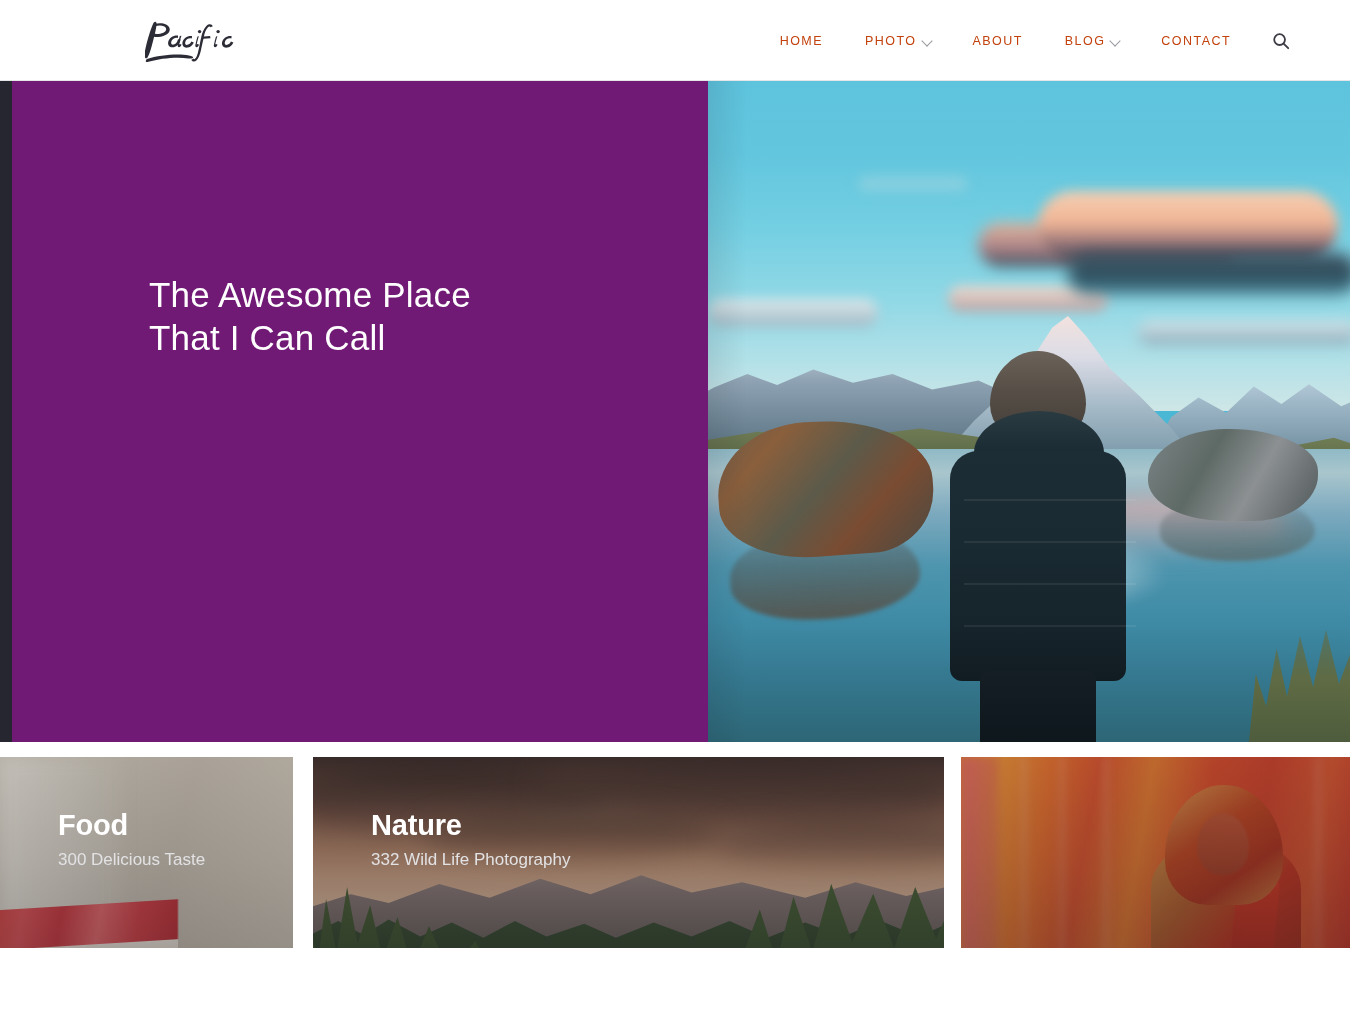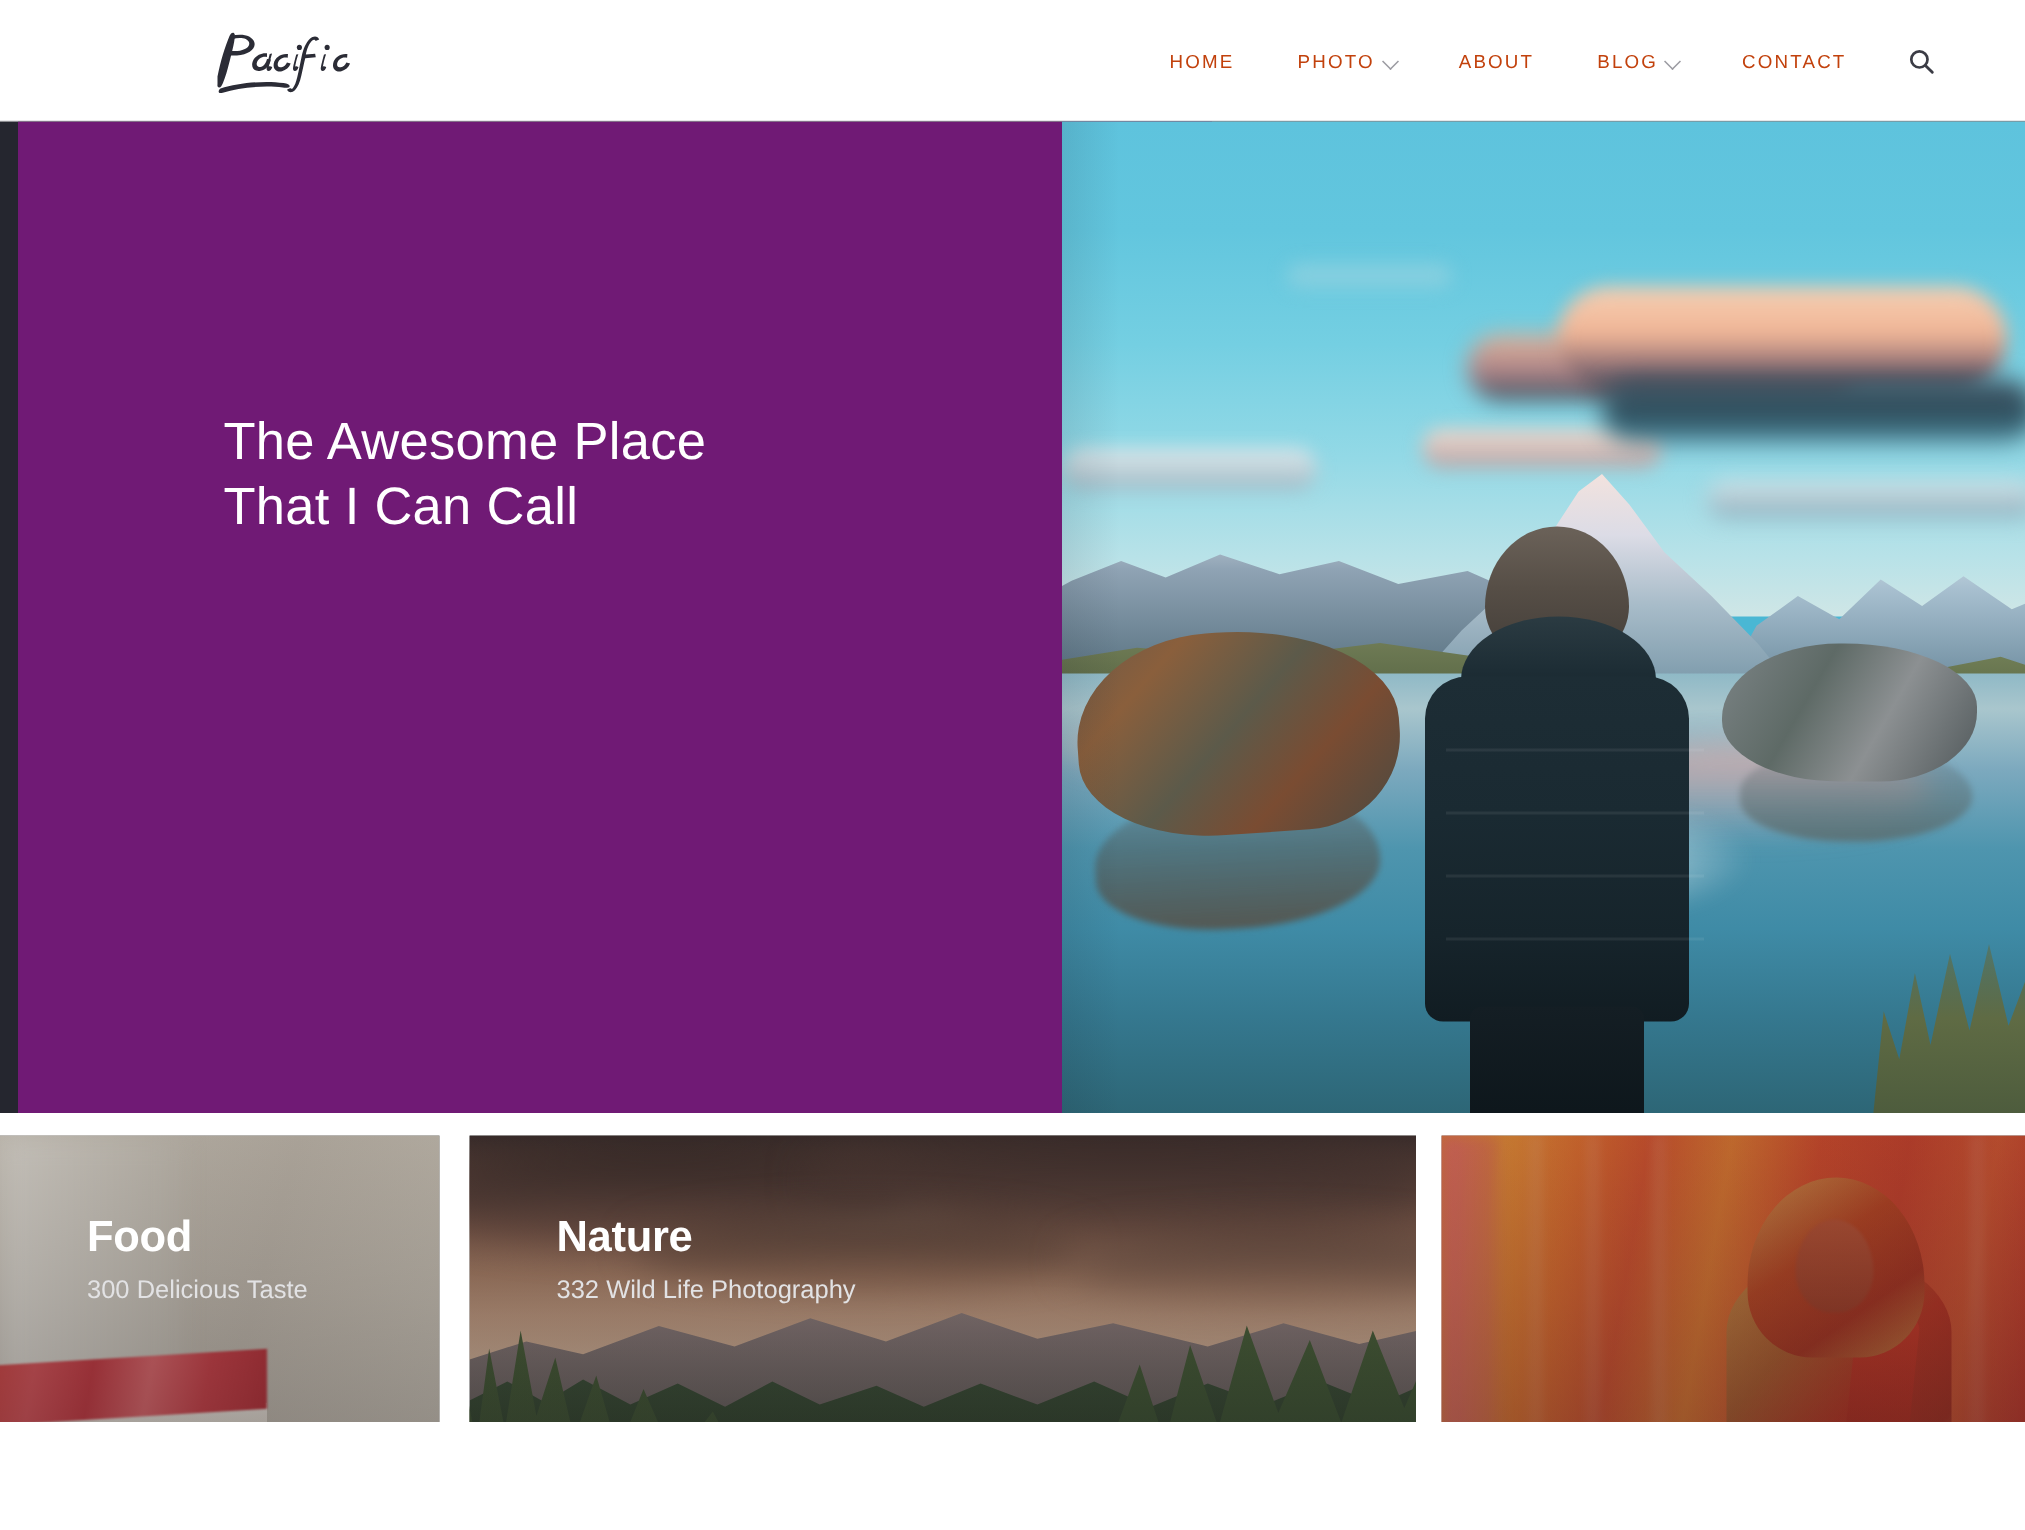--- a/index.html
+++ b/index.html
@@ -329,21 +329,21 @@
     width: 1350px;
     height: 263px;
   }
 
   .card {
     position: absolute;
     top: 0;
     height: 191px;
     overflow: hidden;
     cursor: pointer;
-    background: #737373;
+    background: #6d28d9;
   }
   .card-1 { left: 0px;   width: 293px; }
   .card-2 { left: 313px; width: 631px; }
   .card-3 { left: 961px; width: 389px; }
 
   .card-bg { position: absolute; inset: 0; }
   .card-obj { position: absolute; }
 
   
   .food-bg {

